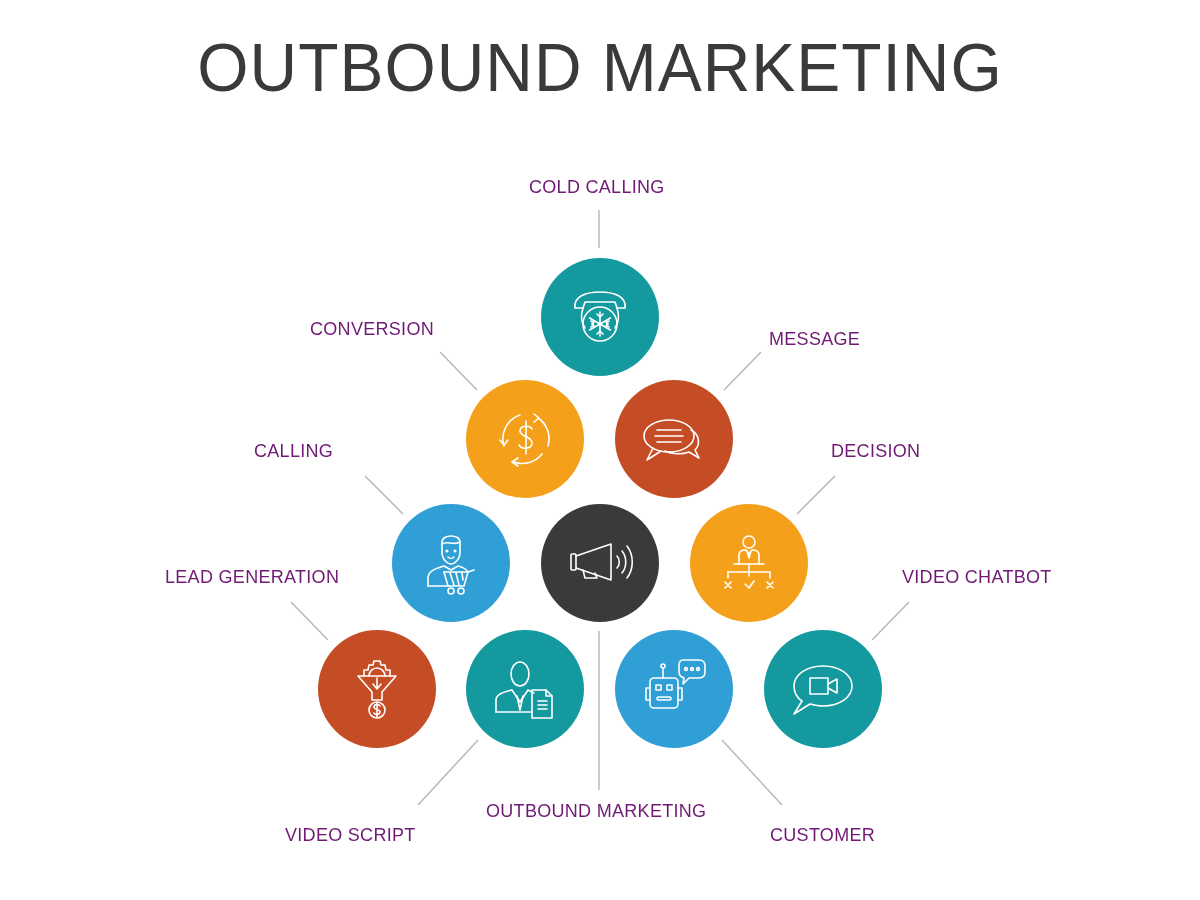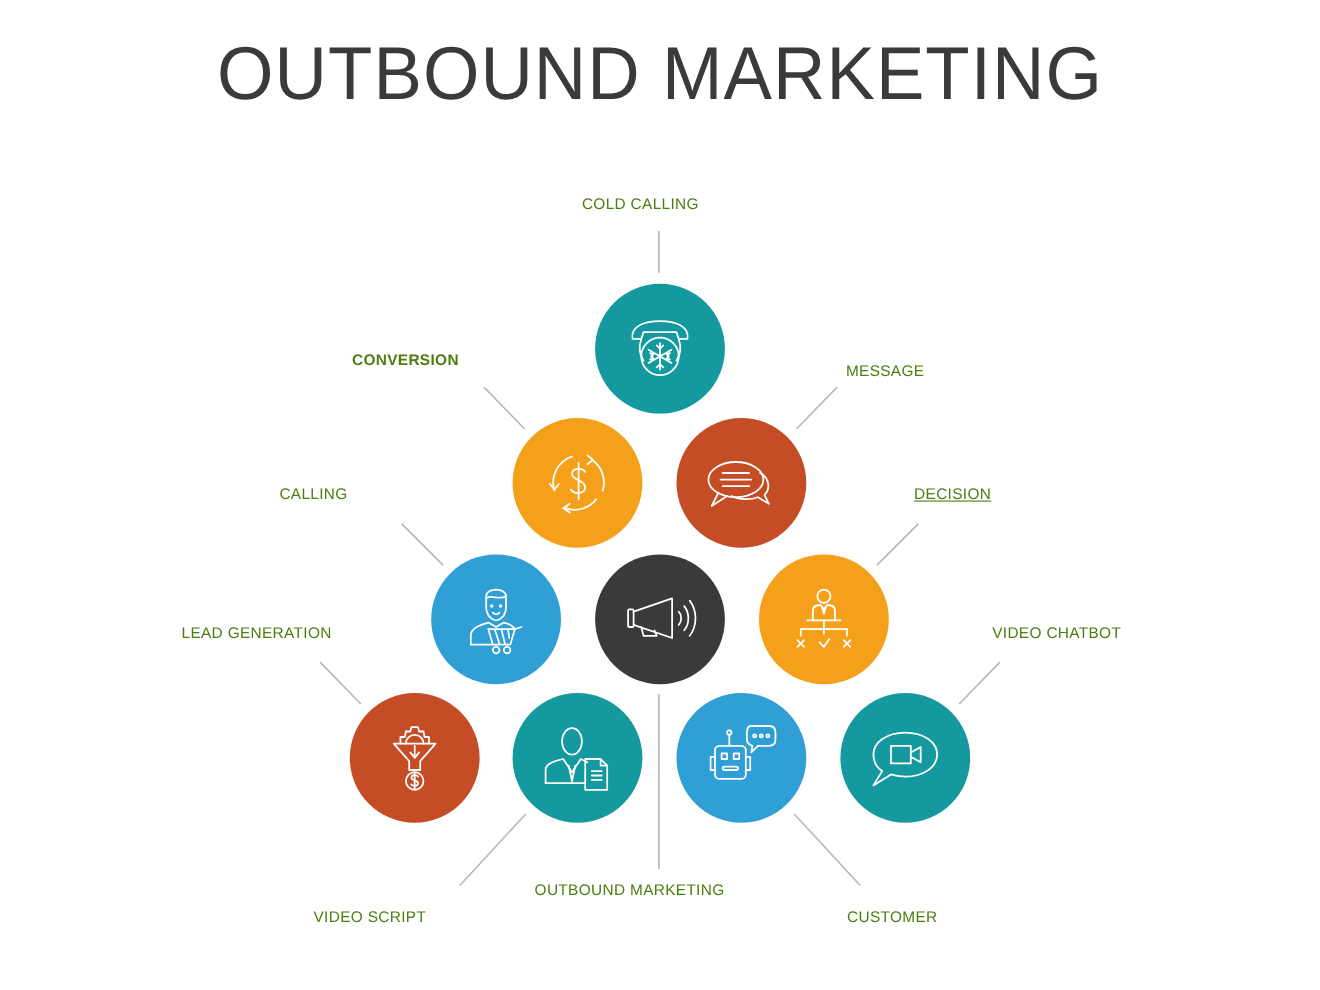--- a/index.html
+++ b/index.html
@@ -12,21 +12,21 @@
     .canvas { position: relative; width: 1200px; height: 776px; }
     .title {
       position: absolute; left: 0; top: 28px; width: 1200px;
       text-align: center;
       font-size: 68px; font-weight: 400; letter-spacing: 1px;
       color: #3a3a3c;
       transform: scaleX(0.97);
     }
     .label {
       position: absolute;
-      font-size: 14px; color: #4d7c0f;
+      font-size: 18px; color: #701a75;
       letter-spacing: 0.3px;
       white-space: nowrap;
     }
     .connectors { position: absolute; left: 0; top: 0; }
     .node {
       position: absolute;
       width: 118px; height: 118px; border-radius: 50%;
       display: flex; align-items: center; justify-content: center;
       cursor: pointer;
     }
@@ -49,24 +49,24 @@
       <line x1="835" y1="476" x2="797" y2="514"></line>
       <line x1="291" y1="602" x2="328" y2="640"></line>
       <line x1="909" y1="602" x2="872" y2="640"></line>
       <line x1="599" y1="631" x2="599" y2="790"></line>
       <line x1="478" y1="740" x2="418" y2="805"></line>
       <line x1="722" y1="740" x2="782" y2="805"></line>
     </g>
   </svg>
 
   <div class="label" style="left:529px; top:177px;">COLD CALLING</div>
-  <div class="label" style="left:320px; top:319px;font-weight:bold;">CONVERSION</div>
+  <div class="label" style="left:310px; top:319px;">CONVERSION</div>
   <div class="label" style="left:769px; top:329px;">MESSAGE</div>
   <div class="label" style="left:254px; top:441px;">CALLING</div>
-  <div class="label" style="left:831px; top:441px;text-decoration:underline;">DECISION</div>
+  <div class="label" style="left:831px; top:441px;">DECISION</div>
   <div class="label" style="left:133px; top:567px;margin-left:32px;">LEAD GENERATION</div>
   <div class="label" style="left:902px; top:567px;">VIDEO CHATBOT</div>
   <div class="label" style="left:486px; top:801px;">OUTBOUND MARKETING</div>
   <div class="label" style="left:285px; top:825px;">VIDEO SCRIPT</div>
   <div class="label" style="left:770px; top:825px;">CUSTOMER</div>
 
   <div class="node" style="left:541px; top:258px; background:#13999e;">
     <svg viewBox="0 0 86 86">
       <path d="M18 34 C16 22 30 18 43 18 C56 18 70 22 68 34 L60 34 L58 28 L28 28 L26 34 Z"></path>
       <path d="M26 34 C24 40 24 48 28 54"></path>

